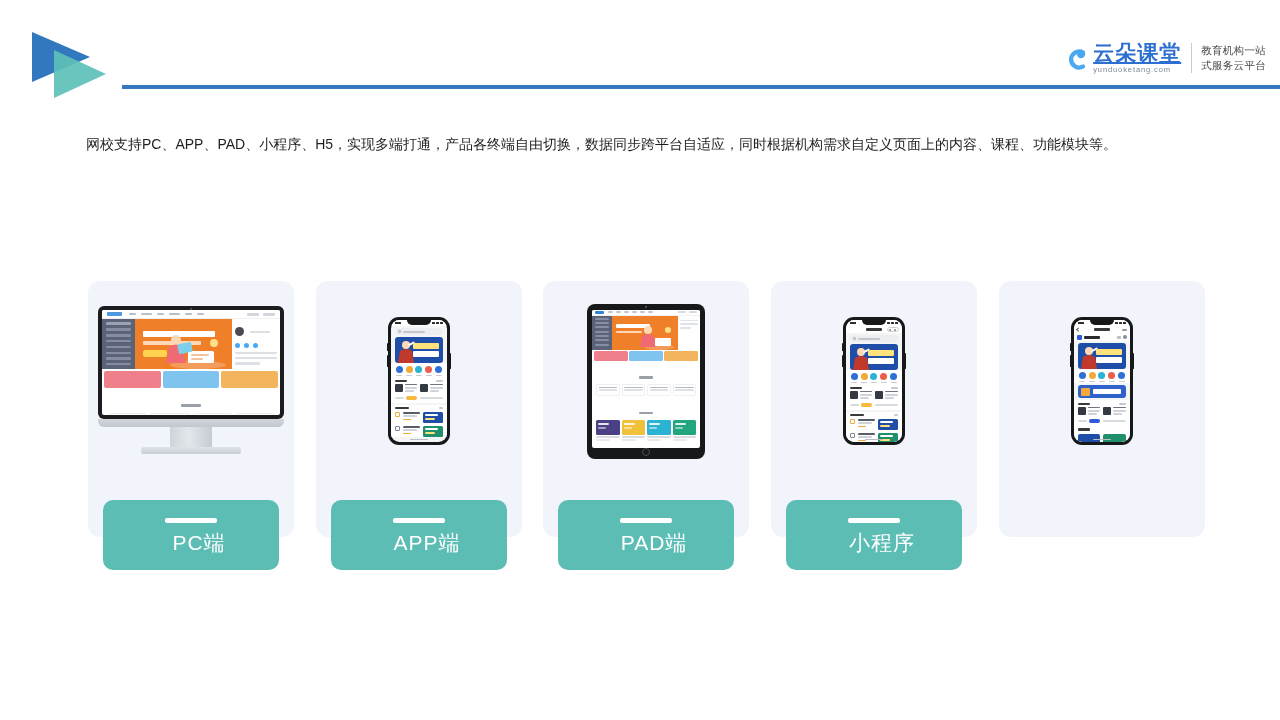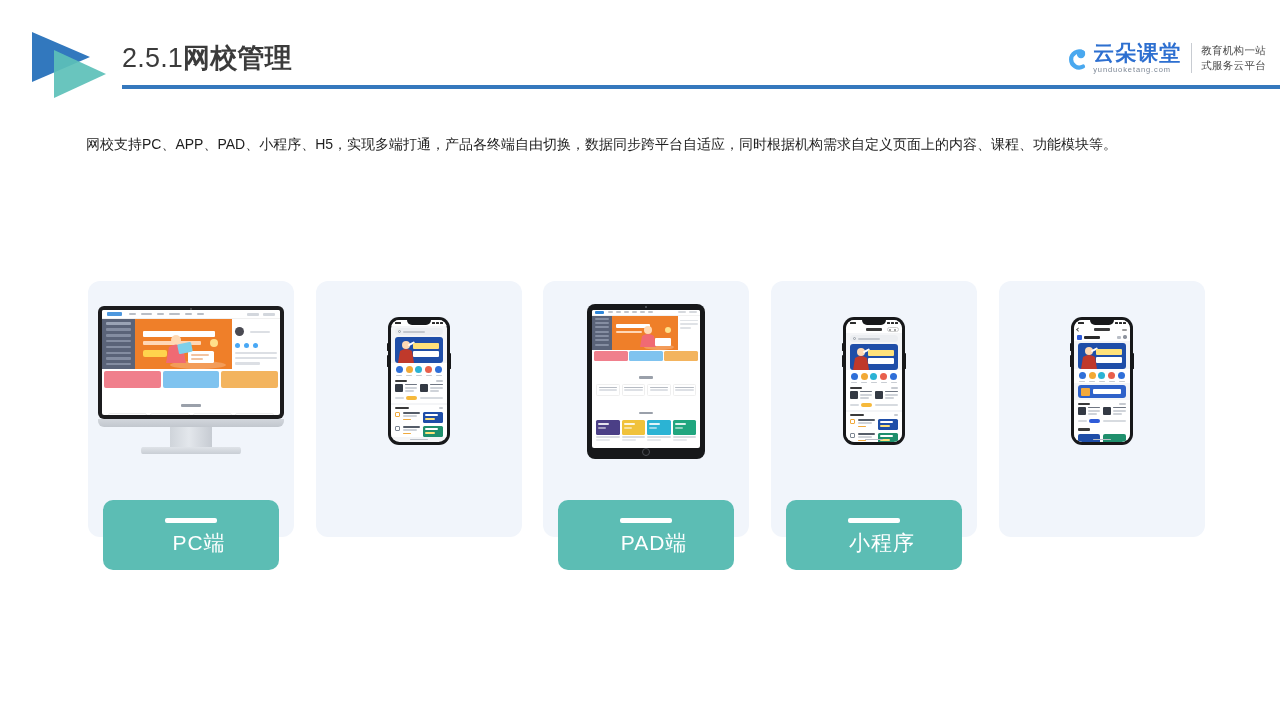--- a/index.html
+++ b/index.html
@@ -30,20 +30,21 @@
     background:#3578bd;
   }
 
   
   .brand { position:absolute; right:14px; top:36px; height:44px; display:flex; align-items:center; }
   .brand-cloud { width:30px; height:30px; margin-right:2px; }
   .brand-words { display:flex; flex-direction:column; align-items:flex-start; }
   .brand-name {
     font-size:21px; font-weight:700; color:#2d6fd0; line-height:1.02;
     letter-spacing:1px;
+    text-decoration:underline;
   }
   .brand-url {
     font-size:7.5px; color:#7d8795; letter-spacing:0.9px; margin-top:2px;
   }
   .brand-sep { width:1px; height:30px; background:#c8ccd2; margin:0 9px 0 10px; }
   .brand-tag { display:flex; flex-direction:column; justify-content:center; }
   .brand-tag span { font-size:10.5px; color:#4a4a4a; line-height:1.42; letter-spacing:0.3px; }
 
   
   .lede {
@@ -278,23 +279,20 @@
 
 <div class="header">
 
   <div class="logo-mark">
     <svg width="78" height="72" viewBox="0 0 78 72">
       <polygon points="4,4 4,54 62,29" fill="#3278be"></polygon>
       <polygon points="26,22 26,70 78,46" fill="#5cc0b8" opacity="0.92"></polygon>
     </svg>
   </div>
 
-  <div class="page-title">
-    <span class="num">2.5.1</span><span class="cn">网校管理</span>
-  </div>
 
   <div class="title-rule"></div>
 
   <div class="brand">
     <div class="brand-cloud">
       <svg width="30" height="30" viewBox="0 0 30 30">
         <path d="M22,9.5 A8,8 0 1 0 22,23.5" fill="none" stroke="#49a8ef" stroke-width="4.2" stroke-linecap="round"></path>
         <circle cx="20" cy="11" r="4.2" fill="#49a8ef"></circle>
       </svg>
     </div>
@@ -508,20 +506,24 @@
               <span class="art green">
                   <i></i>
                   <i></i>
                 </span>
             </div>
           </div>
           <div class="phomebar"></div>
         </div>
       </div>
     </div>
+    <div class="label-btn">
+      <div class="dash"></div>
+      <div class="txt">APP端</div>
+    </div>
   </div>
 
   <div class="card c2">
     <div class="plate"></div>
     <div class="device-wrap">
       <div class="tablet">
         <div class="cam"></div>
         <div class="screen scr">
           <div class="ttop">
             <span class="lg"></span>

